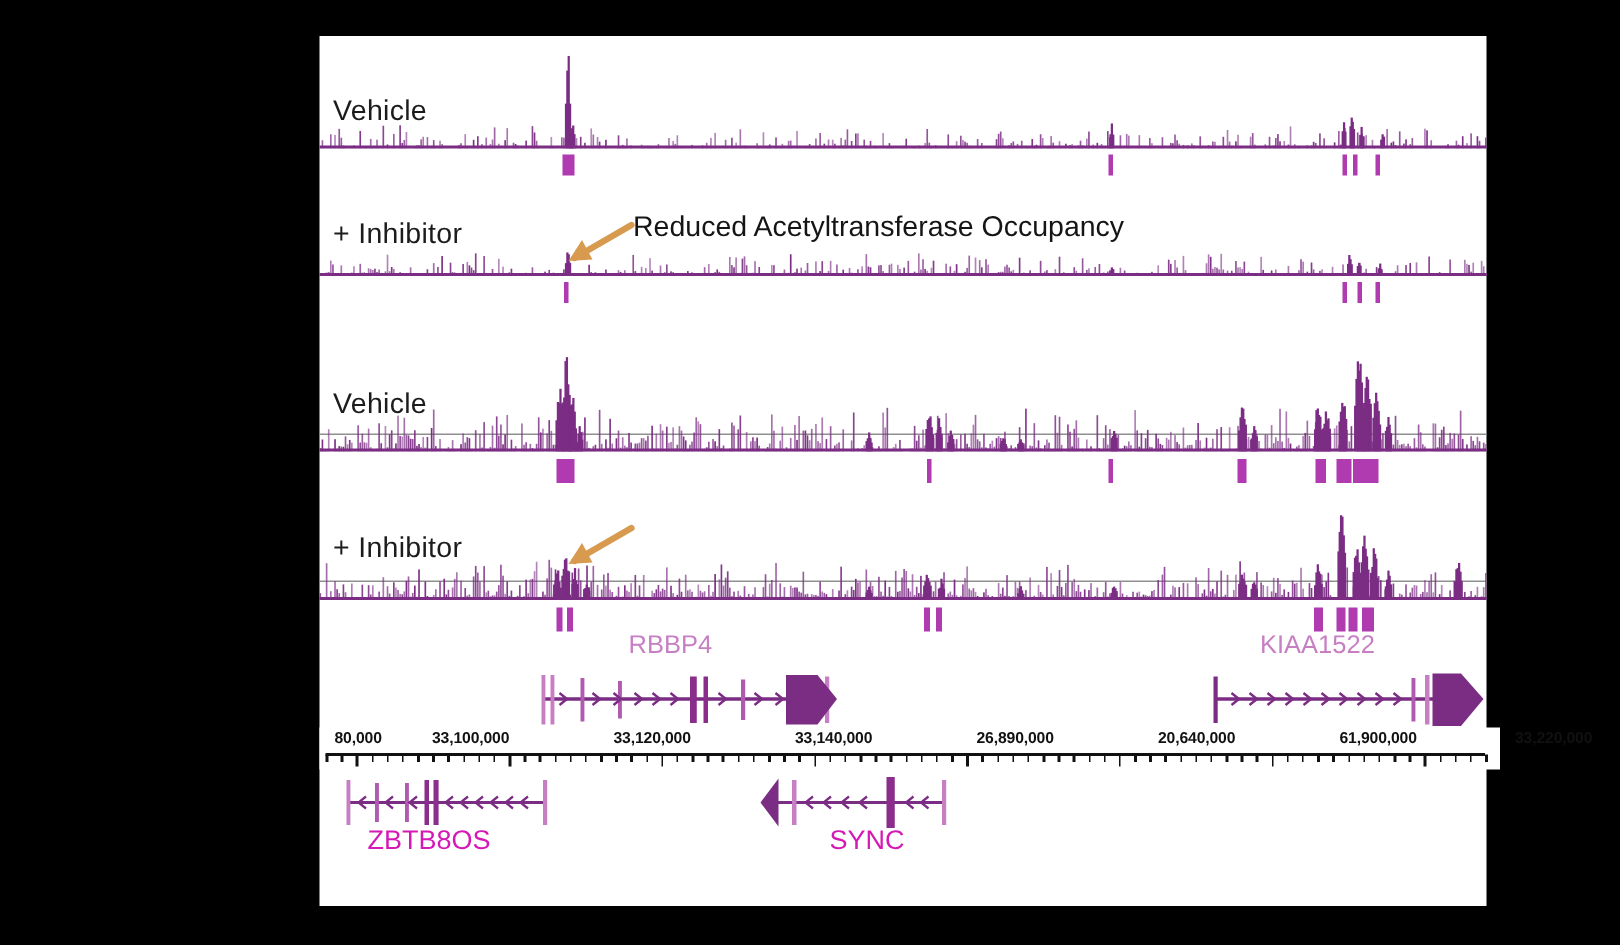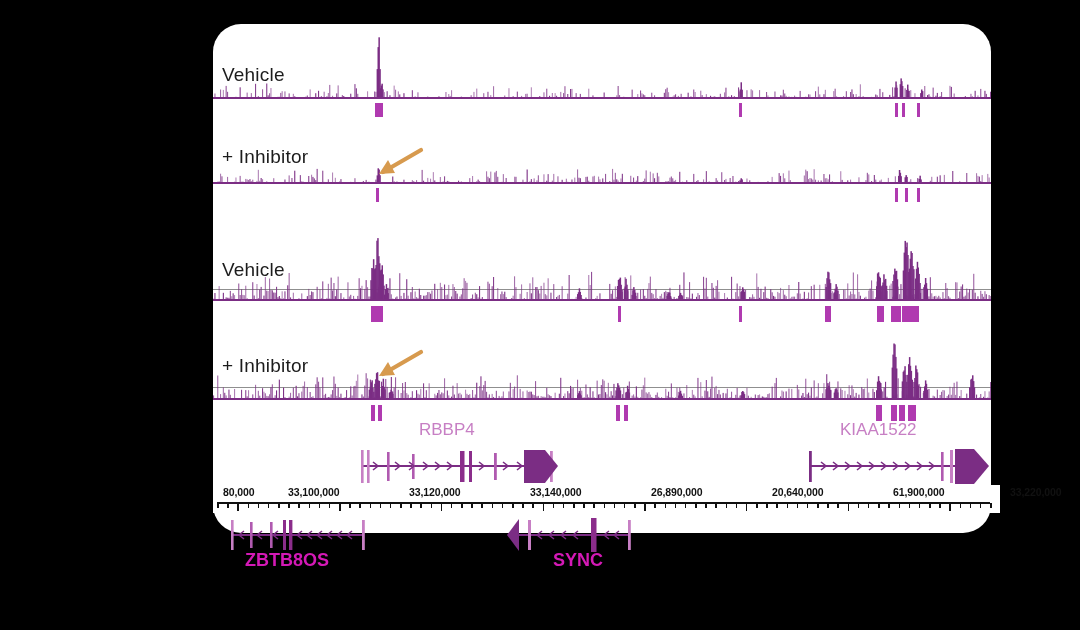--- a/index.html
+++ b/index.html
@@ -14,23 +14,22 @@
   #root {
     position: relative;
     width: 1080px; height: 630px;
     background: #000;
   }
 
   
   .panel {
     position: absolute;
     left: 213px; top: 24px;
-    width: 778px; height: 509px;
+    width: 778px; height: 580px;
     background: #ffffff;
-    border-radius: 28px;
   }
   
   .ruler-strip {
     position: absolute;
     left: 213px; top: 485px;
     width: 787px; height: 28px;
     background: #ffffff;
   }
 
   
@@ -2047,21 +2046,21 @@
               <path d="M692 20 L697 24 L692 28"></path>
             <path d="M704 20 L709 24 L704 28"></path>
               <path d="M716 20 L721 24 L716 28"></path>
           </g>
           <rect x="742" y="7" width="19" height="35" fill="#7b2d84"></rect>
           <path d="M761 7 L776 24 L761 42 Z" fill="#7b2d84"></path>
         </g>
       </svg>
     </div>
 
-    <div class="gene-track" style="top:489px;height:63px;font-weight:bold;">
+    <div class="gene-track" style="top:489px;height:63px;">
       <svg width="778" height="44" style="position:absolute;left:0;top:0px;">
 
         <g>
           <line x1="19" y1="22" x2="150" y2="22" stroke="#7b2d84" stroke-width="2"></line>
           <rect x="18" y="7" width="2.6" height="30" fill="#c77fc4"></rect>
           <rect x="37" y="9" width="2.6" height="26" fill="#b05ab0"></rect>
           <rect x="57" y="9" width="2.6" height="26" fill="#b05ab0"></rect>
           <rect x="70" y="7" width="3.0" height="30" fill="#8b2d8b"></rect>
           <rect x="76" y="7" width="3.4" height="30" fill="#8b2d8b"></rect>
           <rect x="149" y="7" width="2.8" height="30" fill="#c77fc4"></rect>
@@ -2098,20 +2097,21 @@
       <span class="gene-name bottom" style="left:32px; top:37px;">ZBTB8OS</span>
       <span class="gene-name bottom" style="left:340px; top:37px;">SYNC</span>
     </div>
 
     <svg class="arrow" width="55" height="36" style="left:157px; top:120px;">
       <g stroke="#d79a4e" stroke-width="4.2" fill="none" stroke-linecap="round" stroke-linejoin="round">
         <line x1="51" y1="6" x2="13" y2="28"></line>
         <path d="M9 30 L25 29 L18 16 Z" fill="#d79a4e" stroke="none"></path>
       </g>
     </svg>
+    <span class="callout" style="left:209px; top:117px;">Reduced Acetyltransferase Occupancy</span>
 
     <svg class="arrow" width="55" height="36" style="left:157px; top:322px;">
       <g stroke="#d79a4e" stroke-width="4.2" fill="none" stroke-linecap="round" stroke-linejoin="round">
         <line x1="51" y1="6" x2="13" y2="28"></line>
         <path d="M9 30 L25 29 L18 16 Z" fill="#d79a4e" stroke="none"></path>
       </g>
     </svg>
   </div>
 
   <div class="ruler-strip">

